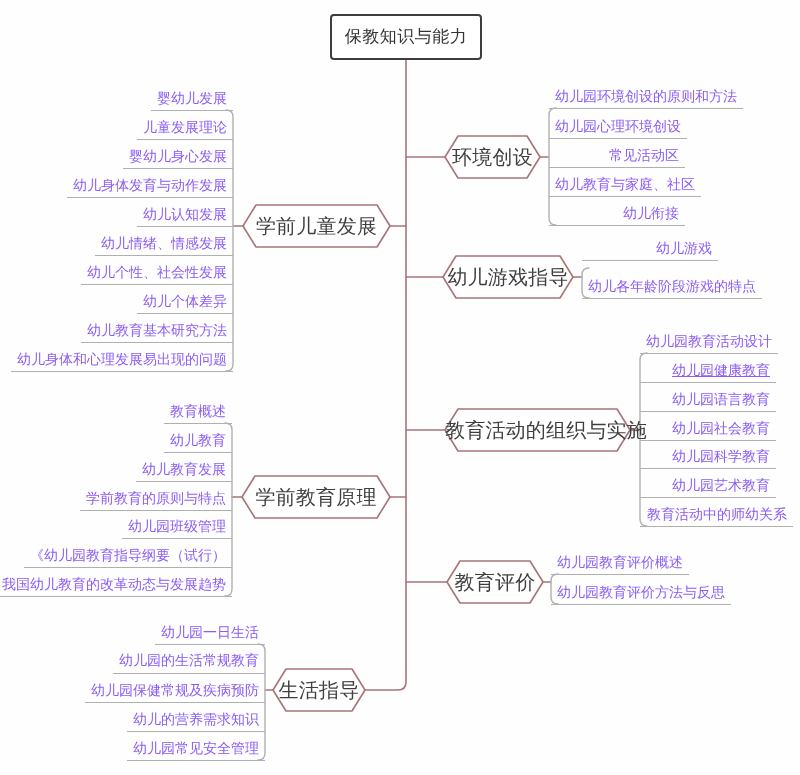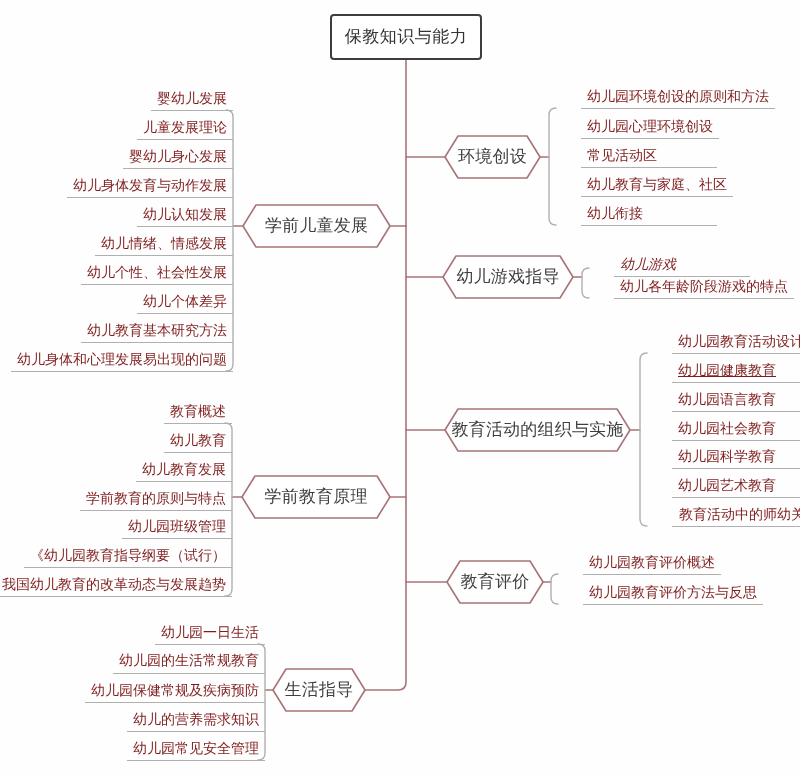--- a/index.html
+++ b/index.html
@@ -7,30 +7,30 @@
     position:relative;width:800px;height:775px;overflow:hidden;background:#fefefe;
     font-family:"Liberation Sans","DejaVu Sans",sans-serif;
   }
   #lines{position:absolute;left:0;top:0;}
   .root{
     position:absolute;left:330px;top:14px;width:152px;height:46px;
     box-sizing:border-box;border:2px solid #3d3d3d;border-radius:4px;background:#fff;
     line-height:42px;text-align:center;font-size:17px;color:#333;letter-spacing:.5px;
   }
   .branch-label{
-    position:absolute;text-align:center;font-size:17px;color:#3f3f3f;
+    position:absolute;text-align:center;font-size:20px;color:#3f3f3f;
     white-space:nowrap;letter-spacing:.2px;
   }
   .item{
     position:absolute;height:20px;line-height:20px;padding:2px 6px;
-    font-size:14px;color:#7f1d1d;white-space:nowrap;
+    font-size:14px;color:#8b5cf6;white-space:nowrap;
     border-bottom:1.5px solid #b0b0b0;
   }
   .item.left{text-align:right;}
-  .item.right{min-width:124px;text-align:left;margin-left:32px;}
+  .item.right{min-width:124px;text-align:right;}
 </style>
 </head>
 <body>
 
 <div id="mindmap">
   <svg id="lines" width="800" height="775" viewBox="0 0 800 775">
       <path d="M406,60 L406,682 Q406,690 398,690 L365,690" fill="none" stroke="#a87478" stroke-width="1.6" stroke-linecap="round"></path>
       <path d="M390,226 L406,226" fill="none" stroke="#a87478" stroke-width="1.6" stroke-linecap="round"></path>
       <path d="M233,226 L243,226" fill="none" stroke="#a87478" stroke-width="1.4" stroke-linecap="round"></path>
       <path d="M226,110 Q233,110 233,117 L233,364 Q233,371 226,371" fill="none" stroke="#b0b0b0" stroke-width="1.4" stroke-linecap="round"></path>
@@ -85,21 +85,21 @@
     <div class="item left" style="top: 678px; right: 535px;">幼儿园保健常规及疾病预防</div>
     <div class="item left" style="top: 707px; right: 535px;">幼儿的营养需求知识</div>
     <div class="item left" style="top: 736px; right: 535px;">幼儿园常见安全管理</div>
     <div class="branch-label" style="left: 445px; top: 136px; width: 95px; line-height: 42px;">环境创设</div>
     <div class="item right" style="top: 84px; left: 549px;">幼儿园环境创设的原则和方法</div>
     <div class="item right" style="top: 114px; left: 549px;">幼儿园心理环境创设</div>
     <div class="item right" style="top: 143px; left: 549px;">常见活动区</div>
     <div class="item right" style="top: 172px; left: 549px;">幼儿教育与家庭、社区</div>
     <div class="item right" style="top: 201px; left: 549px;">幼儿衔接</div>
     <div class="branch-label" style="left: 443px; top: 256px; width: 130px; line-height: 42px;">幼儿游戏指导</div>
-    <div class="item right" style="top: 252px; left: 582px; font-style: italic;">幼儿游戏</div>
+    <div class="item right" style="top: 236px; left: 582px;">幼儿游戏</div>
     <div class="item right" style="top: 274px; left: 582px;">幼儿各年龄阶段游戏的特点</div>
     <div class="branch-label" style="left: 445px; top: 409px; width: 185px; line-height: 42px;">教育活动的组织与实施</div>
     <div class="item right" style="top: 329px; left: 640px;">幼儿园教育活动设计</div>
     <div class="item right" style="top: 358px; left: 640px; text-decoration: underline;">幼儿园健康教育</div>
     <div class="item right" style="top: 416px; left: 640px;">幼儿园社会教育</div>
     <div class="item right" style="top: 387px; left: 640px;">幼儿园语言教育</div>
     <div class="item right" style="top: 444px; left: 640px;">幼儿园科学教育</div>
     <div class="item right" style="top: 473px; left: 640px;">幼儿园艺术教育</div>
     <div class="item right" style="top: 502px; left: 640px; padding-left: 7px;">教育活动中的师幼关系</div>
     <div class="branch-label" style="left: 447px; top: 561px; width: 96px; line-height: 42px;">教育评价</div>

